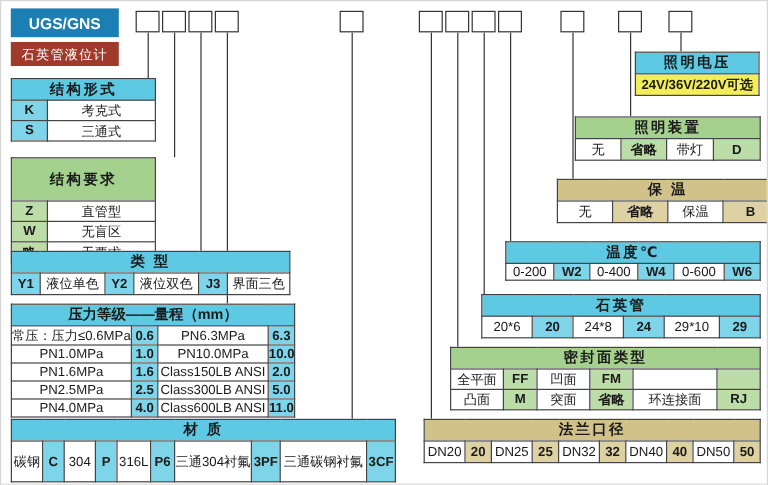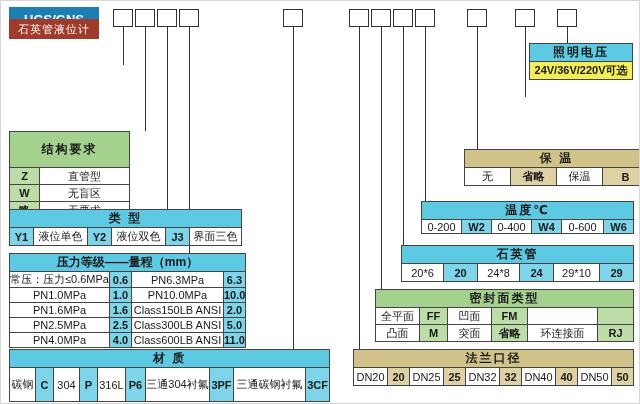--- a/index.html
+++ b/index.html
@@ -2,21 +2,21 @@
 <html><head>
 <meta charset="utf-8">
 <style>
   html,body{margin:0;padding:0;background:#f2f2f2;}
   .canvas{position:relative;width:640px;height:404px;background:#ffffff;
     font-family:"Liberation Sans","DejaVu Sans",sans-serif;border:1px solid #d6d6d6;
     box-sizing:border-box;overflow:hidden;}
   
   .brandbox{position:absolute;left:8px;top:6px;width:90px;height:24px;background:#1b7fb4;
     color:#fff;font-weight:bold;font-size:13px;display:flex;align-items:center;justify-content:center;}
-  .prodbox{position:absolute;left:8px;top:18px;width:90px;height:20px;background:#a03a2a;
+  .prodbox{position:absolute;left:8px;top:34px;width:90px;height:20px;background:#a03a2a;
     color:#fff;font-size:11px;display:flex;align-items:center;justify-content:center;letter-spacing:1px;}
   
   .codebox{position:absolute;top:8px;width:20px;height:18px;border:1px solid #333;background:#fff;box-sizing:border-box;z-index:3;}
   .vline{position:absolute;top:26px;width:1px;background:#333;z-index:1;}
   
   table.tbl{position:absolute;border-collapse:collapse;table-layout:fixed;z-index:2;background:#fff;}
   .tbl td{border:1px solid #444;text-align:center;vertical-align:middle;font-size:11px;
     padding:0;overflow:hidden;white-space:nowrap;color:#1a1a1a;}
   .tbl td.hd{font-weight:bold;font-size:12px;letter-spacing:2px;}
   .tbl td.ls0{letter-spacing:0;margin-top:34px;}
@@ -54,20 +54,39 @@
   <div class="vline" style="left:188px;height:226px"></div>
   <div class="vline" style="left:292px;height:322px"></div>
   <div class="vline" style="left:358px;height:322px"></div>
   <div class="vline" style="left:380px;height:262px"></div>
   <div class="vline" style="left:402px;height:218px"></div>
   <div class="vline" style="left:424px;height:174px"></div>
   <div class="vline" style="left:476px;height:122px"></div>
   <div class="vline" style="left:524px;height:70px"></div>
   <div class="vline" style="left:566px;height:16px"></div>
 
+  <table class="tbl" style="left:8px;top:64px;width:120px">
+    <colgroup>
+        <col style="width:30px">
+        <col style="width:90px">
+      </colgroup>
+    <tbody>
+      <tr style="height:18px">
+          <td class="hd hblue" colspan="2">结构形式</td>
+        </tr>
+      <tr style="height:17px">
+        <td class="blue code">K</td>
+        <td>考克式</td>
+      </tr>
+      <tr style="height:17px">
+        <td class="blue code">S</td>
+        <td>三通式</td>
+      </tr>
+    </tbody>
+  </table>
 
   <table class="tbl" style="left:8px;top:130px;width:120px">
     <colgroup>
         <col style="width:30px">
         <col style="width:90px">
       </colgroup>
     <tbody>
       <tr style="height:36px">
           <td class="hd hgreen" colspan="2">结构要求</td>
         </tr>
@@ -190,20 +209,39 @@
     <tbody>
       <tr style="height:18px">
           <td class="hd hblue">照明电压</td>
         </tr>
       <tr style="height:18px">
           <td class="yellow code s10 ls0">24V/36V/220V可选</td>
         </tr>
     </tbody>
   </table>
 
+  <table class="tbl" style="left:478px;top:96px;width:154px">
+    <colgroup>
+        <col style="width:38px">
+        <col style="width:38px">
+        <col style="width:39px">
+        <col style="width:39px">
+      </colgroup>
+    <tbody>
+      <tr style="height:18px">
+          <td class="hd hgreen" colspan="4">照明装置</td>
+        </tr>
+      <tr style="height:18px">
+        <td>无</td>
+        <td class="green code">省略</td>
+        <td>带灯</td>
+        <td class="green code">D</td>
+      </tr>
+    </tbody>
+  </table>
 
   <table class="tbl" style="left:463px;top:148px;width:184px">
     <colgroup>
         <col style="width:46px">
         <col style="width:46px">
         <col style="width:46px">
         <col style="width:46px">
       </colgroup>
     <tbody>
       <tr style="height:18px">

